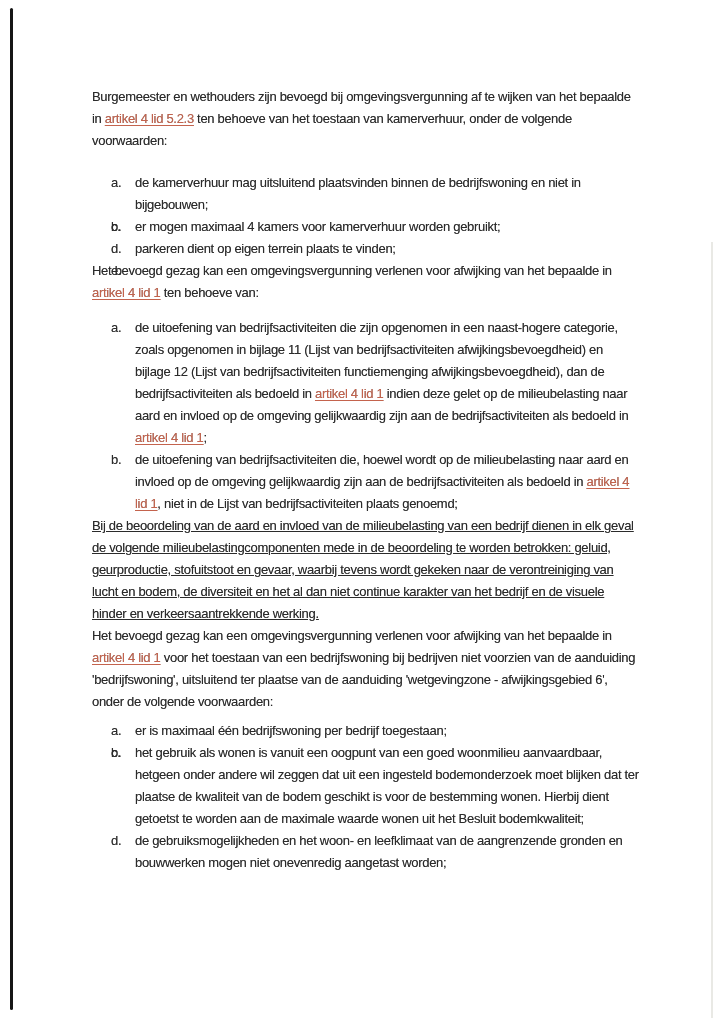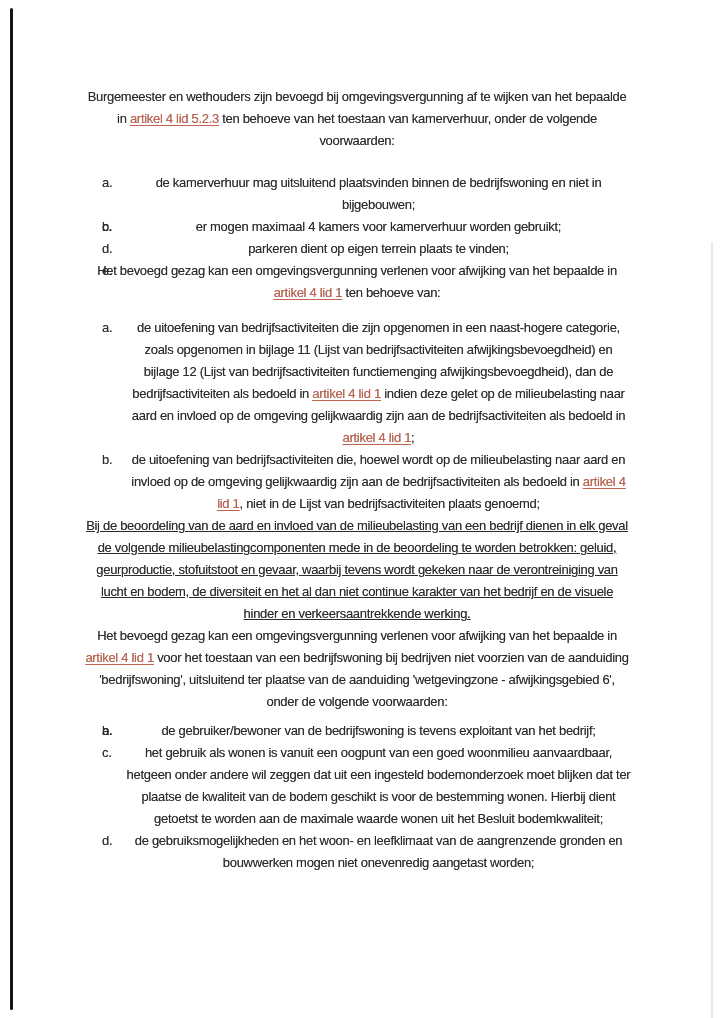--- a/index.html
+++ b/index.html
@@ -26,29 +26,28 @@
   .scan-line-right {
     position: absolute;
     left: 711px;
     top: 242px;
     width: 2px;
     height: 776px;
     background: #e9e9e5;
   }
   .doc {
     position: absolute;
-    left: 83px;
+    left: 92px;
     top: 86px;
     width: 548px;
     color: #2b2b2b;
     font-size: 13px;
     letter-spacing: -0.3px;
     line-height: 22px;
     text-shadow: 0 0 0.5px rgba(45,45,45,0.55);
-    text-align: center;
   }
   .doc p, .doc .heading {
     margin: 0;
     padding: 0;
   }
   .list { margin: 0; }
   .list-1 { margin-top: 20px; }
   .h-465  { margin-top: 9px; }
   .list-2 { margin-top: 13px; }
   .p-beoordeling { margin-top: 7px; text-decoration: underline; }
@@ -96,19 +95,19 @@
     <div class="li"><span class="marker">a.</span><span>de uitoefening van bedrijfsactiviteiten die zijn opgenomen in een naast-hogere categorie, zoals opgenomen in bijlage 11 (Lijst van bedrijfsactiviteiten afwijkingsbevoegdheid) en bijlage 12 (Lijst van bedrijfsactiviteiten functiemenging afwijkingsbevoegdheid), dan de bedrijfsactiviteiten als bedoeld in </span><a class="doc-link">artikel 4 lid 1</a><span> indien deze gelet op de milieubelasting naar aard en invloed op de omgeving gelijkwaardig zijn aan de bedrijfsactiviteiten als bedoeld in </span><a class="doc-link">artikel 4 lid 1</a><span>;</span></div>
     <div class="li"><span class="marker">b.</span><span>de uitoefening van bedrijfsactiviteiten die, hoewel wordt op de milieubelasting naar aard en invloed op de omgeving gelijkwaardig zijn aan de bedrijfsactiviteiten als bedoeld in </span><a class="doc-link">artikel 4 lid 1</a><span>, niet in de Lijst van bedrijfsactiviteiten plaats genoemd;</span></div>
   </div>
 
   <p class="p-beoordeling">Bij de beoordeling van de aard en invloed van de milieubelasting van een bedrijf dienen in elk geval de volgende milieubelastingcomponenten mede in de beoordeling te worden betrokken: geluid, geurproductie, stofuitstoot en gevaar, waarbij tevens wordt gekeken naar de verontreiniging van lucht en bodem, de diversiteit en het al dan niet continue karakter van het bedrijf en de visuele hinder en verkeersaantrekkende werking.</p>
 
 
   <p><span>Het bevoegd gezag kan een omgevingsvergunning verlenen voor afwijking van het bepaalde in </span><a class="doc-link">artikel 4 lid 1</a><span> voor het toestaan van een bedrijfswoning bij bedrijven niet voorzien van de aanduiding 'bedrijfswoning', uitsluitend ter plaatse van de aanduiding 'wetgevingzone - afwijkingsgebied 6', onder de volgende voorwaarden:</span></p>
 
   <div class="list list-3">
-    <div class="li"><span class="marker">a.</span></div>
-    <div class="li"><span class="marker">b.</span><span>de gebruiker/bewoner van de bedrijfswoning is tevens exploitant van het bedrijf;</span></div>
+    <div class="li"><span class="marker">a.</span><span>er is maximaal één bedrijfswoning per bedrijf toegestaan;</span></div>
+    <div class="li"><span class="marker">b.</span></div>
     <div class="li"><span class="marker">c.</span><span>het gebruik als wonen is vanuit een oogpunt van een goed woonmilieu aanvaardbaar, hetgeen onder andere wil zeggen dat uit een ingesteld bodemonderzoek moet blijken dat ter plaatse de kwaliteit van de bodem geschikt is voor de bestemming wonen. Hierbij dient getoetst te worden aan de maximale waarde wonen uit het Besluit bodemkwaliteit;</span></div>
     <div class="li"><span class="marker">d.</span><span>de gebruiksmogelijkheden en het woon- en leefklimaat van de aangrenzende gronden en bouwwerken mogen niet onevenredig aangetast worden;</span></div>
   </div>
 
 </div>
 
 </body></html>

